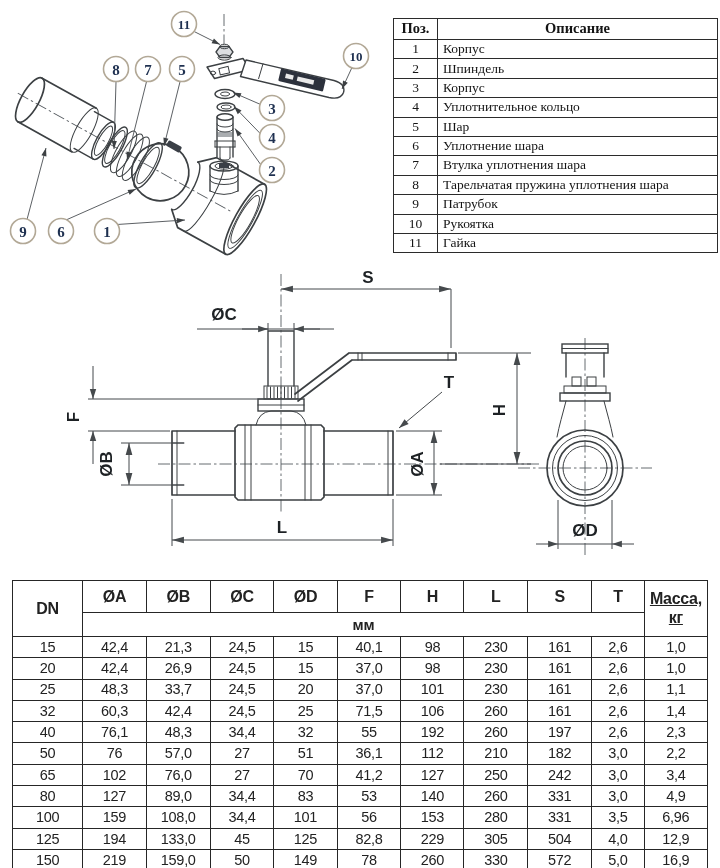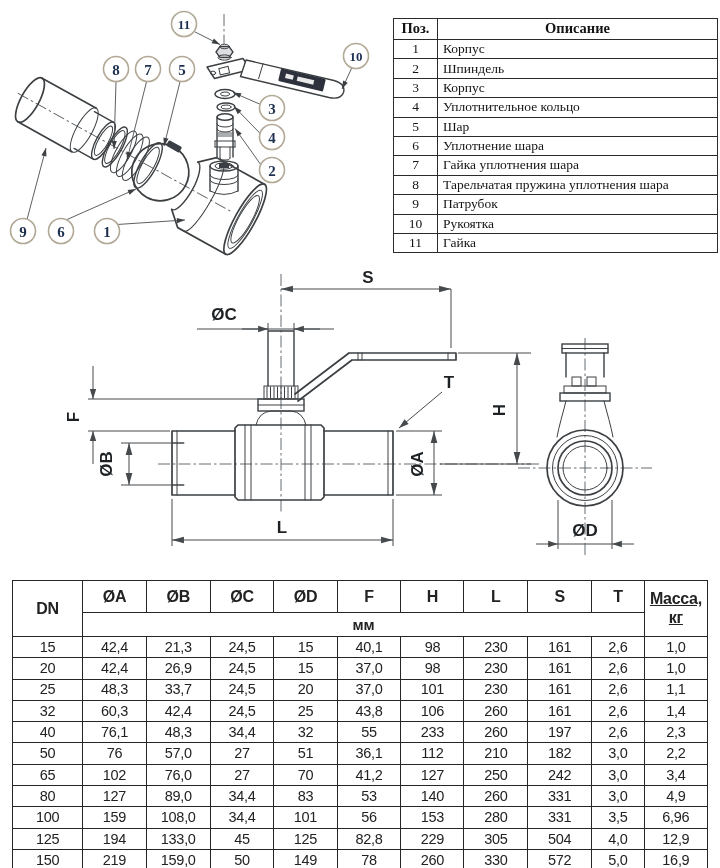--- a/index.html
+++ b/index.html
@@ -246,21 +246,21 @@
         <tr>
           <td class="pos">5</td>
           <td class="desc">Шар</td>
         </tr>
         <tr>
           <td class="pos">6</td>
           <td class="desc">Уплотнение шара</td>
         </tr>
         <tr>
           <td class="pos">7</td>
-          <td class="desc">Гайка уплотнения шара</td>
+          <td class="desc">Втулка уплотнения шара</td>
         </tr>
         <tr>
           <td class="pos">8</td>
           <td class="desc">Тарельчатая пружина уплотнения шара</td>
         </tr>
         <tr>
           <td class="pos">9</td>
           <td class="desc">Патрубок</td>
         </tr>
         <tr>
@@ -448,35 +448,35 @@
           <td>161</td>
           <td>2,6</td>
           <td>1,1</td>
         </tr>
         <tr>
           <td>32</td>
           <td>60,3</td>
           <td>42,4</td>
           <td>24,5</td>
           <td>25</td>
-          <td>43,8</td>
+          <td>71,5</td>
           <td>106</td>
           <td>260</td>
           <td>161</td>
           <td>2,6</td>
           <td>1,4</td>
         </tr>
         <tr>
           <td>40</td>
           <td>76,1</td>
           <td>48,3</td>
           <td>34,4</td>
           <td>32</td>
           <td>55</td>
-          <td>233</td>
+          <td>192</td>
           <td>260</td>
           <td>197</td>
           <td>2,6</td>
           <td>2,3</td>
         </tr>
         <tr>
           <td>50</td>
           <td>76</td>
           <td>57,0</td>
           <td>27</td>

